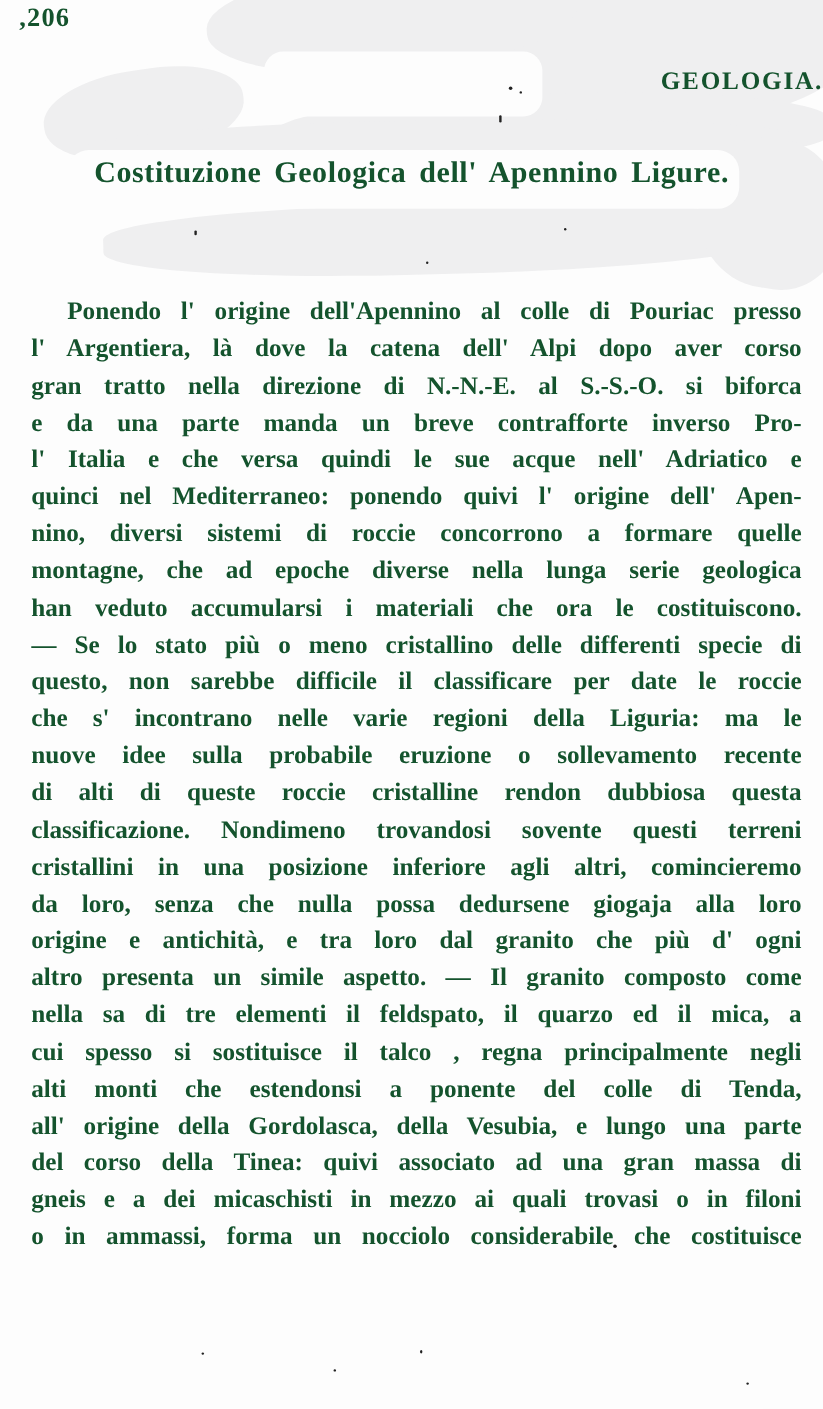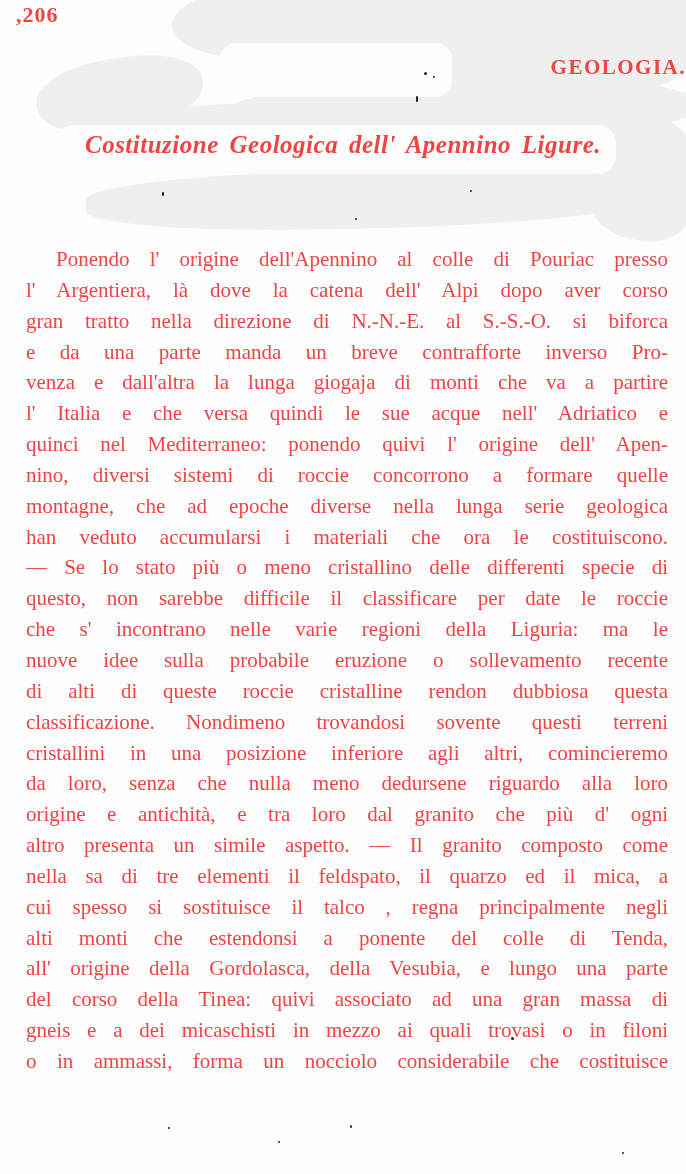--- a/index.html
+++ b/index.html
@@ -3,21 +3,21 @@
 <meta charset="utf-8">
 <style>
   html, body { margin: 0; padding: 0; background: #ffffff; }
   .page {
     position: relative;
     width: 686px;
     height: 1174px;
     background: #fdfdfd;
     overflow: hidden;
     font-family: "Liberation Serif", serif;
-    color: #ef4444;
+    color: #14532d;
   }
   
   .stain {
     position: absolute;
     background: #efeff0;
     z-index: 1;
   }
   .stain.a { left: 400px; top: -52px; width: 320px; height: 155px; border-radius: 45% 30% 40% 55%; transform: rotate(-6deg); }
   .stain.b { left: 172px; top: -28px; width: 310px; height: 88px;  border-radius: 50% 45% 55% 50%; transform: rotate(-4deg); }
   .stain.c { left: 36px;  top: 58px;  width: 168px; height: 74px;  border-radius: 50% 45% 55% 50%; transform: rotate(-8deg); }
@@ -56,32 +56,31 @@
     font-size: 21px;
     font-weight: 700;
     letter-spacing: 1.5px;
   }
   .subtitle {
     position: absolute;
     left: 0; right: 0; top: 131px;
     text-align: center;
     font-size: 25px;
     font-weight: 700;
-    font-style: italic;
     letter-spacing: 0.5px;
     word-spacing: 4px;
   }
   .body-text {
     position: absolute;
     left: 26px; top: 244px;
     width: 642px;
   }
   .body-text .line {
     font-size: 21px;
-    font-weight: 400;
+    font-weight: 700;
     line-height: 30.85px;
     height: 30.85px;
     white-space: nowrap;
     text-align: justify;
     text-align-last: justify;
     text-justify: inter-word;
     white-space: normal;
     overflow: hidden;
   }
   .body-text .line:first-child { text-indent: 30px; }
@@ -116,34 +115,33 @@
   <div class="content">
     <div class="page-number">,206</div>
     <div class="section-title">GEOLOGIA.</div>
     <div class="subtitle">Costituzione Geologica dell' Apennino Ligure.</div>
 
     <div class="body-text">
       <div class="line">Ponendo l' origine dell'Apennino al colle di Pouriac presso</div>
       <div class="line">l' Argentiera, là dove la catena dell' Alpi dopo aver corso</div>
       <div class="line">gran tratto nella direzione di N.-N.-E. al S.-S.-O. si biforca</div>
       <div class="line">e da una parte manda un breve contrafforte inverso Pro-</div>
-      <div class="line">venza e dall'altra la lunga giogaja di monti che va a partire</div>
       <div class="line">l' Italia e che versa quindi le sue acque nell' Adriatico e</div>
       <div class="line">quinci nel Mediterraneo: ponendo quivi l' origine dell' Apen-</div>
       <div class="line">nino, diversi sistemi di roccie concorrono a formare quelle</div>
       <div class="line">montagne, che ad epoche diverse nella lunga serie geologica</div>
       <div class="line">han veduto accumularsi i materiali che ora le costituiscono.</div>
       <div class="line">— Se lo stato più o meno cristallino delle differenti specie di</div>
       <div class="line">questo, non sarebbe difficile il classificare per date le roccie</div>
       <div class="line">che s' incontrano nelle varie regioni della Liguria: ma le</div>
       <div class="line">nuove idee sulla probabile eruzione o sollevamento recente</div>
       <div class="line">di alti di queste roccie cristalline rendon dubbiosa questa</div>
       <div class="line">classificazione. Nondimeno trovandosi sovente questi terreni</div>
       <div class="line">cristallini in una posizione inferiore agli altri, comincieremo</div>
-      <div class="line">da loro, senza che nulla meno dedursene riguardo alla loro</div>
+      <div class="line">da loro, senza che nulla possa dedursene giogaja alla loro</div>
       <div class="line">origine e antichità, e tra loro dal granito che più d' ogni</div>
       <div class="line">altro presenta un simile aspetto. — Il granito composto come</div>
       <div class="line">nella sa di tre elementi il feldspato, il quarzo ed il mica, a</div>
       <div class="line">cui spesso si sostituisce il talco , regna principalmente negli</div>
       <div class="line">alti monti che estendonsi a ponente del colle di Tenda,</div>
       <div class="line">all' origine della Gordolasca, della Vesubia, e lungo una parte</div>
       <div class="line">del corso della Tinea: quivi associato ad una gran massa di</div>
       <div class="line">gneis e a dei micaschisti in mezzo ai quali trovasi o in filoni</div>
       <div class="line">o in ammassi, forma un nocciolo considerabile che costituisce</div>
     </div>

